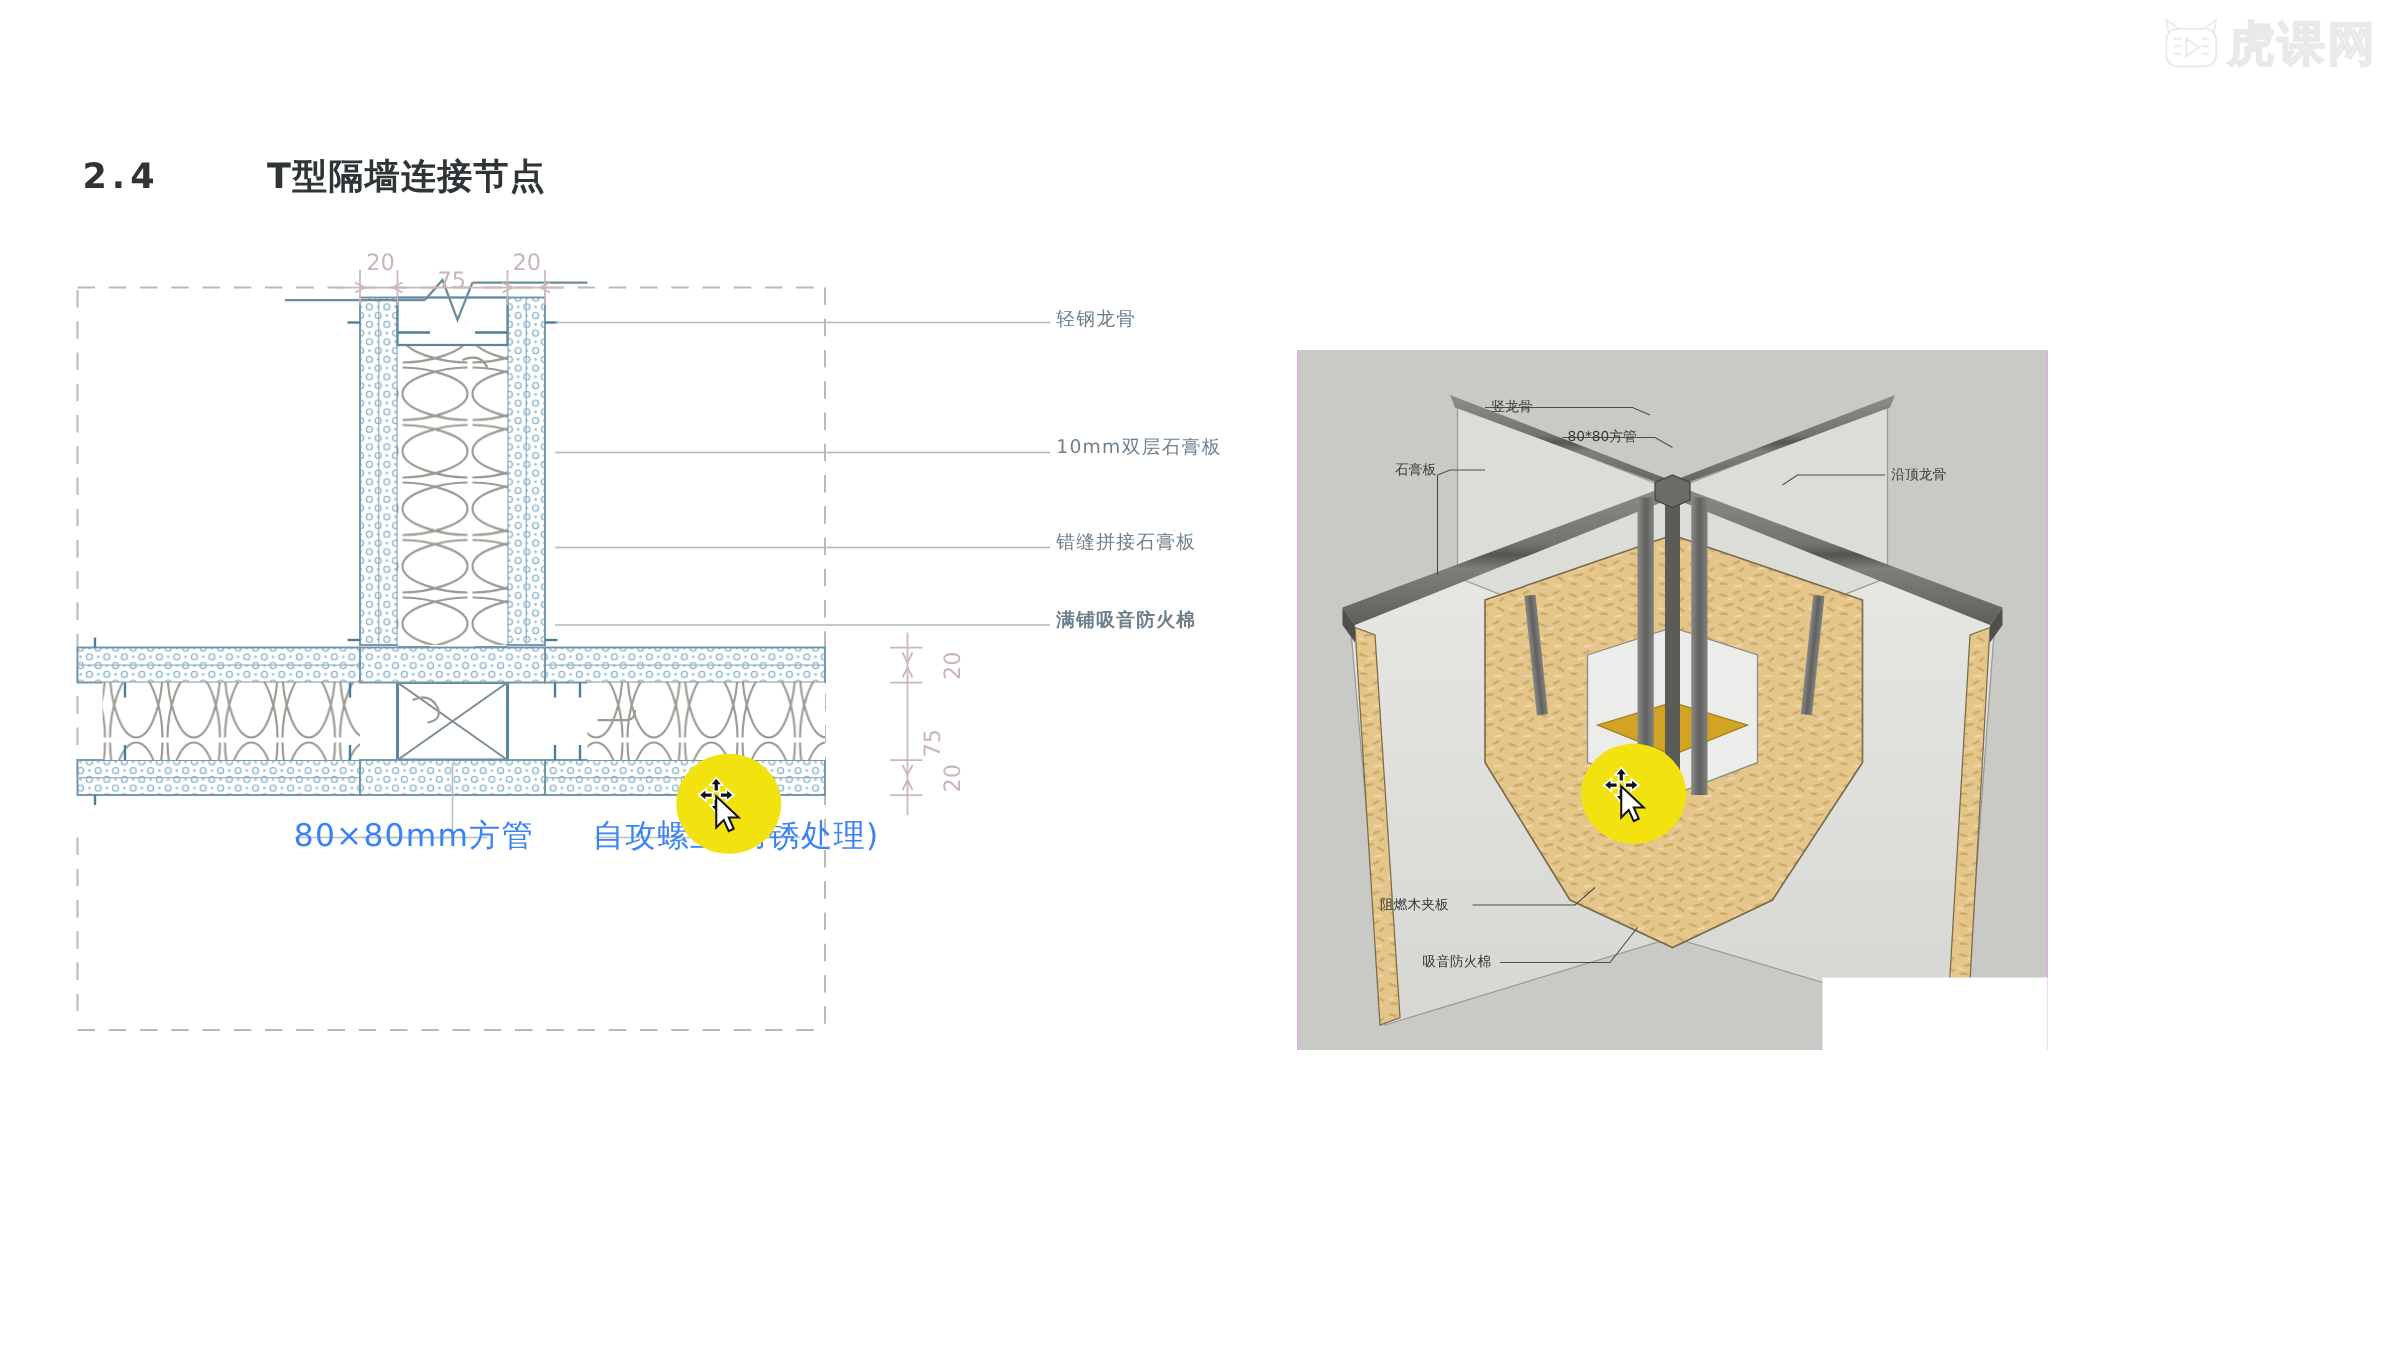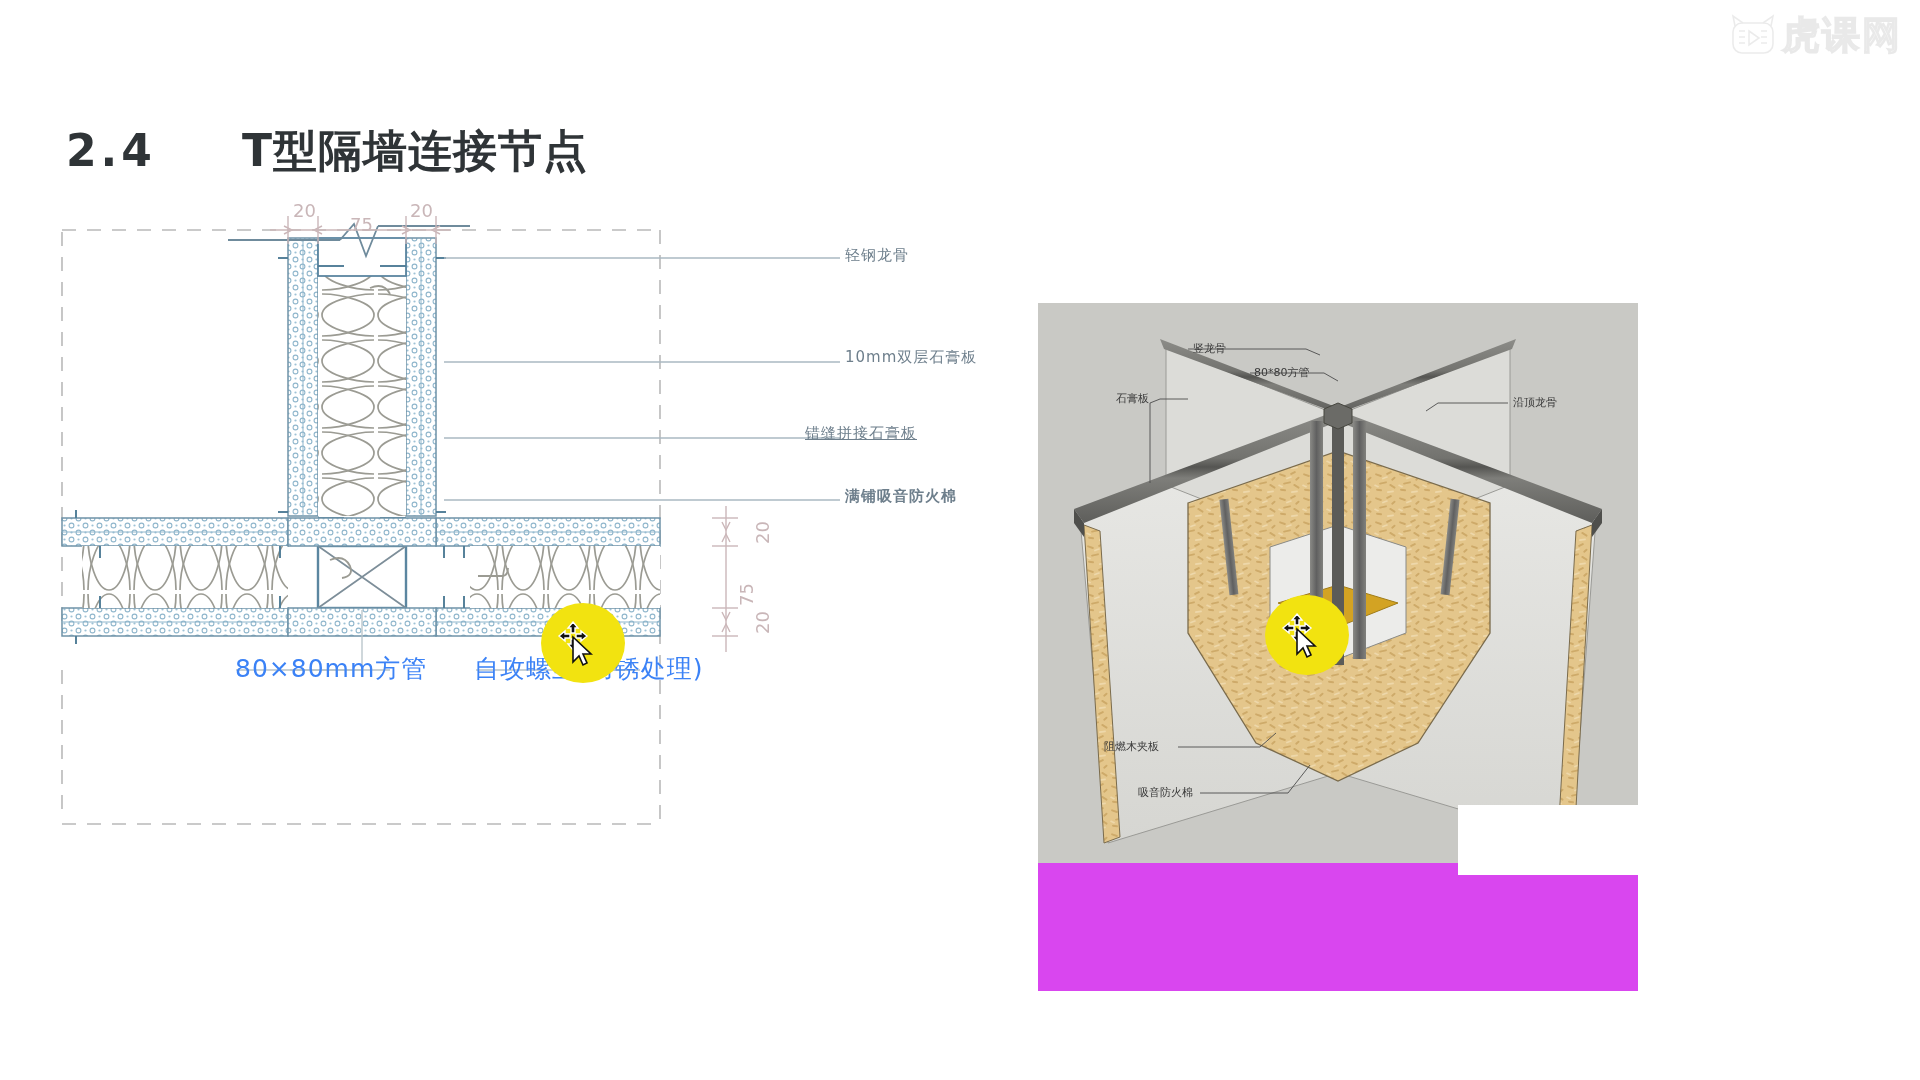--- a/index.html
+++ b/index.html
@@ -24,21 +24,21 @@
     letter-spacing:2px;
     font-family:"DejaVu Sans","Liberation Sans",sans-serif;
     font-weight:700;
   }
   .wm-cat{ position:relative; width:46px; height:42px; }
   .wm-cat svg{ display:block; }
 
   
   .slide-title{
     position:absolute; left:66px; top:122px;
-    font-size:44px; color:#2f3437; font-weight:700;
+    font-size:28px; color:#2f3437; font-weight:700;
     letter-spacing:1px; white-space:nowrap;
     font-family:"DejaVu Sans","Liberation Sans",sans-serif;
   }
   .slide-title .num{ margin-right:86px; letter-spacing:4px; }
 
   
   #cad{ position:absolute; left:40px; top:200px; width:1010px; height:700px; }
   #cad svg{ display:block; }
   .cadlabel{
     position:absolute;
@@ -52,21 +52,21 @@
   }
   .dimtext.vert{ transform:rotate(-90deg); transform-origin:left top; }
   .botlabel{
     position:absolute; font-size:25px; color:#3b82f6; white-space:nowrap;
     letter-spacing:1px;
     font-family:"DejaVu Sans","Liberation Sans",sans-serif;
   }
 
   
   #render{
-    position:absolute; left:1038px; top:303px; width:600px; height:688px;
+    position:absolute; left:1038px; top:280px; width:600px; height:560px;
     background:#d946ef; overflow:hidden;
   }
   #render svg{ display:block; }
   .r-label{
     position:absolute; font-size:11px; color:#3a3a3a; white-space:nowrap;
     font-family:"DejaVu Sans","Liberation Sans",sans-serif;
   }
   .render-notch{
     position:absolute; background:#ffffff;
   }
@@ -239,21 +239,21 @@
           <path d="M682 322 l 4 8 l 4 -8"></path>
             <path d="M682 342 l 4 -8 l 4 8"></path>
           <path d="M682 412 l 4 8 l 4 -8"></path>
             <path d="M682 432 l 4 -8 l 4 8"></path>
         </g>
       </g>
     </svg>
 
     <div class="cadlabel" style="left:805px; top:46px;">轻钢龙骨</div>
     <div class="cadlabel" style="left:805px; top:148px;text-align:right;">10mm双层石膏板</div>
-    <div class="cadlabel" style="left:765px; top:224px;text-decoration:underline;">错缝拼接石膏板</div>
+    <div class="cadlabel" style="left:805px; top:224px;">错缝拼接石膏板</div>
     <div class="cadlabel" style="left:805px; top:287px;font-weight:bold;">满铺吸音防火棉</div>
 
     <div class="dimtext" style="left:253px; top:0px;">20</div>
     <div class="dimtext" style="left:310px; top:14px;">75</div>
     <div class="dimtext" style="left:370px; top:0px;">20</div>
 
     <div class="dimtext vert" style="left:712px; top:344px;">20</div>
     <div class="dimtext vert" style="left:696px; top:406px;">75</div>
     <div class="dimtext vert" style="left:712px; top:434px;">20</div>
 

